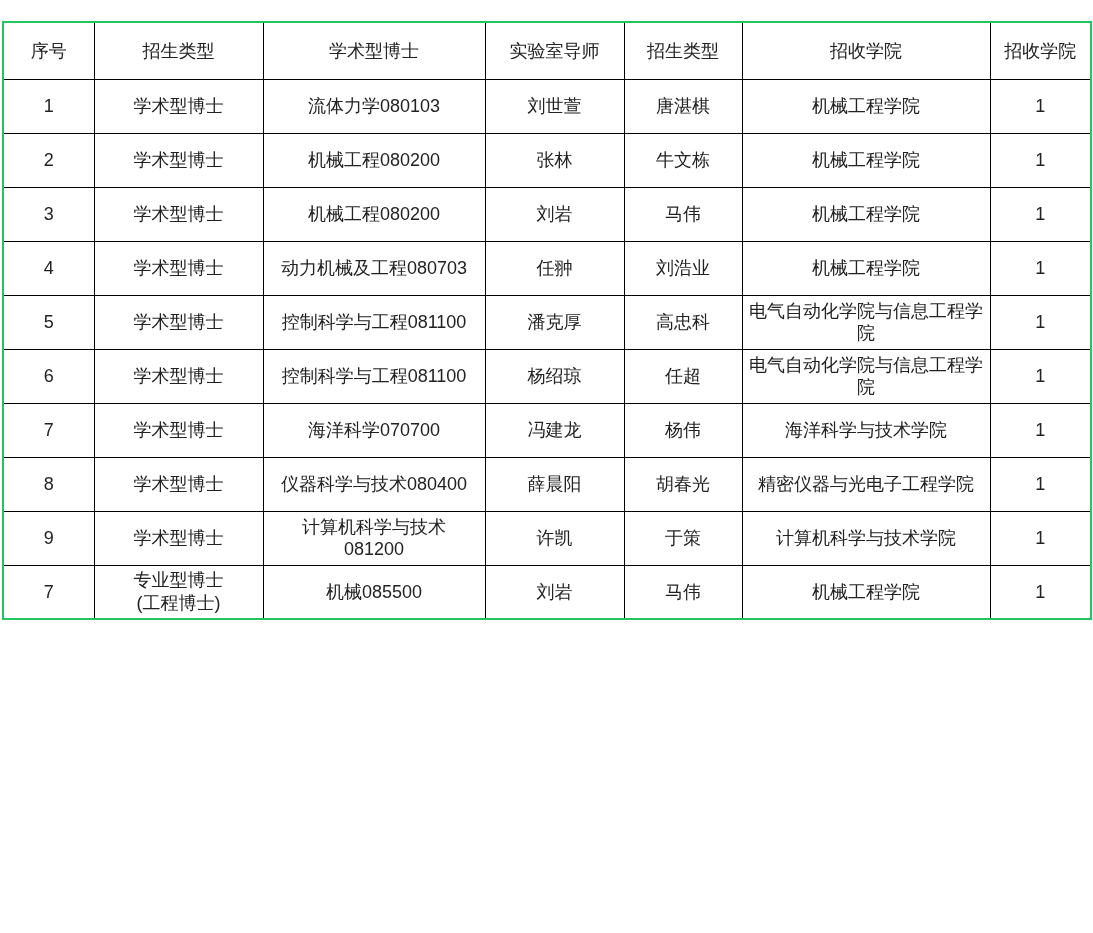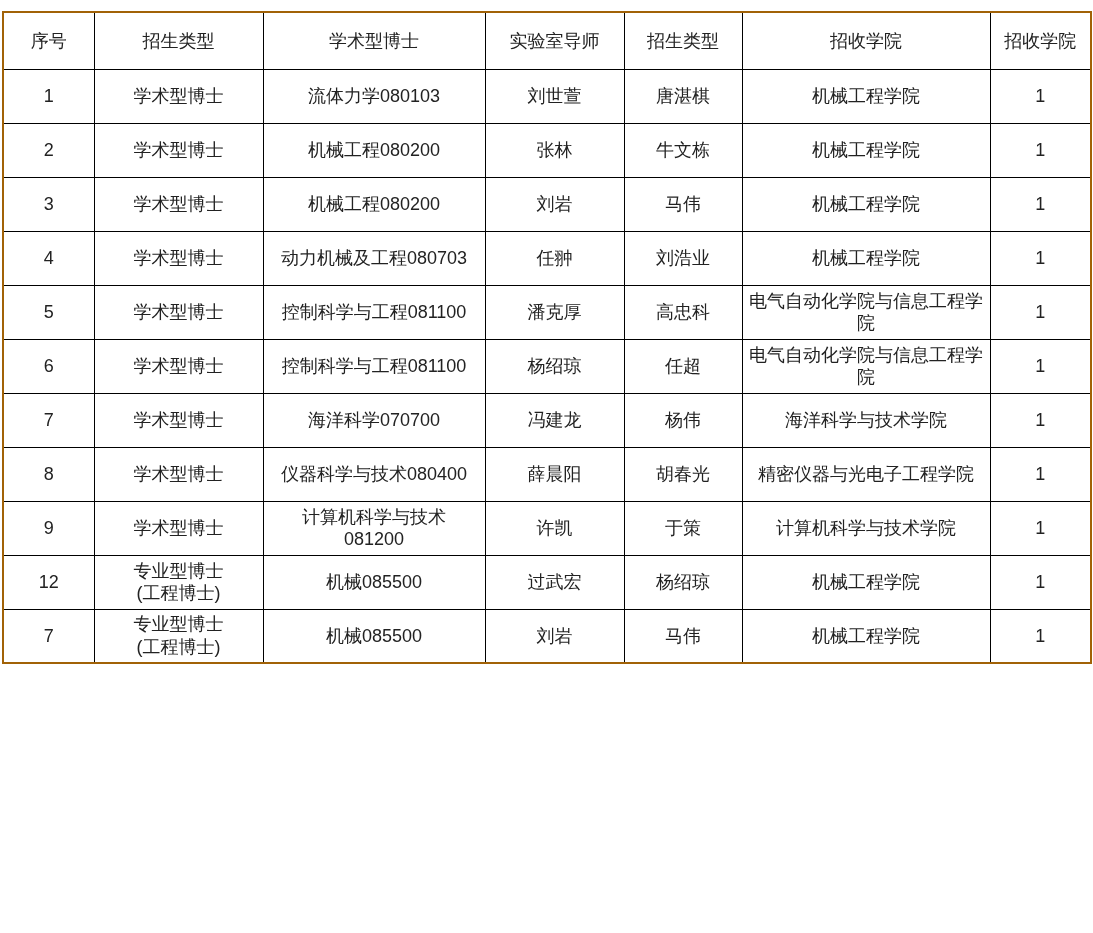--- a/index.html
+++ b/index.html
@@ -12,22 +12,22 @@
   .page {
     width: 1093px;
     height: 933px;
     background: #ffffff;
     overflow: hidden;
   }
   table.admissions-table {
     border-collapse: collapse;
     table-layout: fixed;
     width: 1088px;
-    margin: 11px 0 0 2px;
-    border: 2px solid #a16207;
+    margin: 21px 0 0 2px;
+    border: 2px solid #22c55e;
   }
   .admissions-table th,
   .admissions-table td {
     border: 1px solid #000000;
     text-align: center;
     vertical-align: middle;
     padding: 2px 4px;
     font-size: 18px;
     font-weight: normal;
     color: #222222;
@@ -140,30 +140,20 @@
           <td>9</td>
           <td>学术型博士</td>
           <td>计算机科学与技术
 081200</td>
           <td>许凯</td>
           <td>于策</td>
           <td>计算机科学与技术学院</td>
           <td>1</td>
         </tr>
         <tr>
-          <td>12</td>
-          <td>专业型博士
-(工程博士)</td>
-          <td>机械085500</td>
-          <td>过武宏</td>
-          <td>杨绍琼</td>
-          <td>机械工程学院</td>
-          <td>1</td>
-        </tr>
-        <tr>
           <td>7</td>
           <td>专业型博士
 (工程博士)</td>
           <td>机械085500</td>
           <td>刘岩</td>
           <td>马伟</td>
           <td>机械工程学院</td>
           <td>1</td>
         </tr>
       </tbody>

